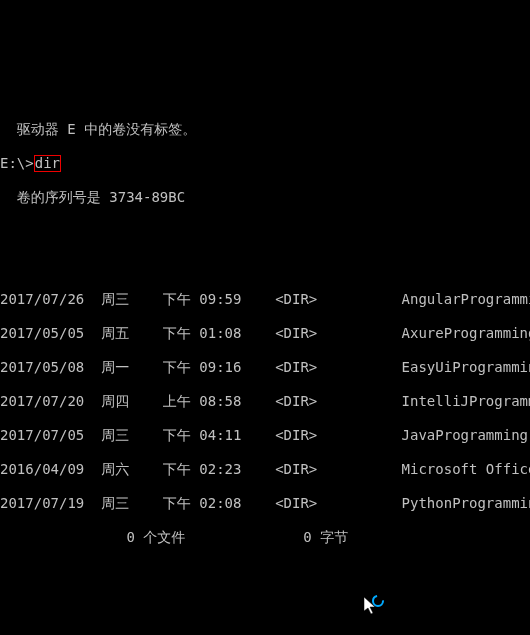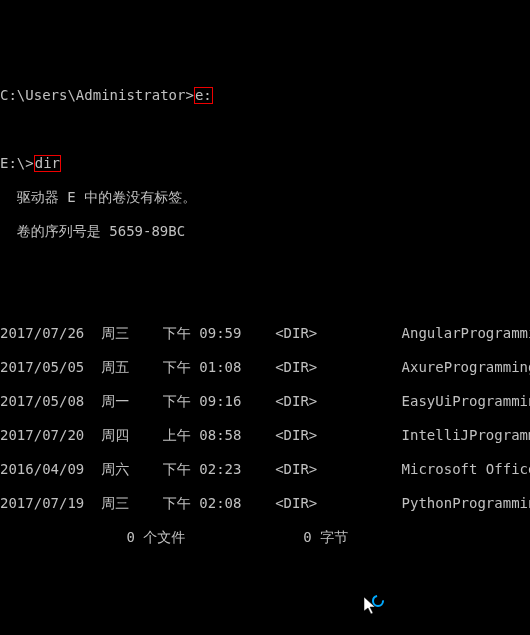--- a/index.html
+++ b/index.html
@@ -6,31 +6,31 @@
   .term{padding:2px 0 0 0}
   .hl{border:1px solid #e00;display:inline-block;line-height:15px}
   .cursor{position:absolute;left:360px;top:595px;width:24px;height:24px}
   .ln{display:block}
 </style>
 </head>
 <body>
 
 
 <div class="term">
-<span class="ln"><span>C:\Users\Administrator&gt;</span><span class="hl">e:</span></span>
 <span class="ln"> </span>
+<span class="ln">  驱动器 E 中的卷没有标签。</span>
 <span class="ln"><span>E:\&gt;</span><span class="hl">dir</span></span>
-<span class="ln">  驱动器 E 中的卷没有标签。</span>
-<span class="ln">  卷的序列号是 5659-89BC</span>
+<span class="ln">  卷的序列号是 3734-89BC</span>
 <span class="ln"> </span>
 <span class="ln"> </span>
 <span class="ln">2017/07/26  周三    下午 09:59    &lt;DIR&gt;          AngularProgramming</span>
 <span class="ln">2017/05/05  周五    下午 01:08    &lt;DIR&gt;          AxureProgramming</span>
 <span class="ln">2017/05/08  周一    下午 09:16    &lt;DIR&gt;          EasyUiProgramming</span>
 <span class="ln">2017/07/20  周四    上午 08:58    &lt;DIR&gt;          IntelliJProgramming</span>
+<span class="ln">2017/07/05  周三    下午 04:11    &lt;DIR&gt;          JavaProgramming</span>
 <span class="ln">2016/04/09  周六    下午 02:23    &lt;DIR&gt;          Microsoft Office 2010</span>
 <span class="ln">2017/07/19  周三    下午 02:08    &lt;DIR&gt;          PythonProgramming</span>
 <span class="ln">               0 个文件              0 字节</span>
 
 
 
 
 
 
 

